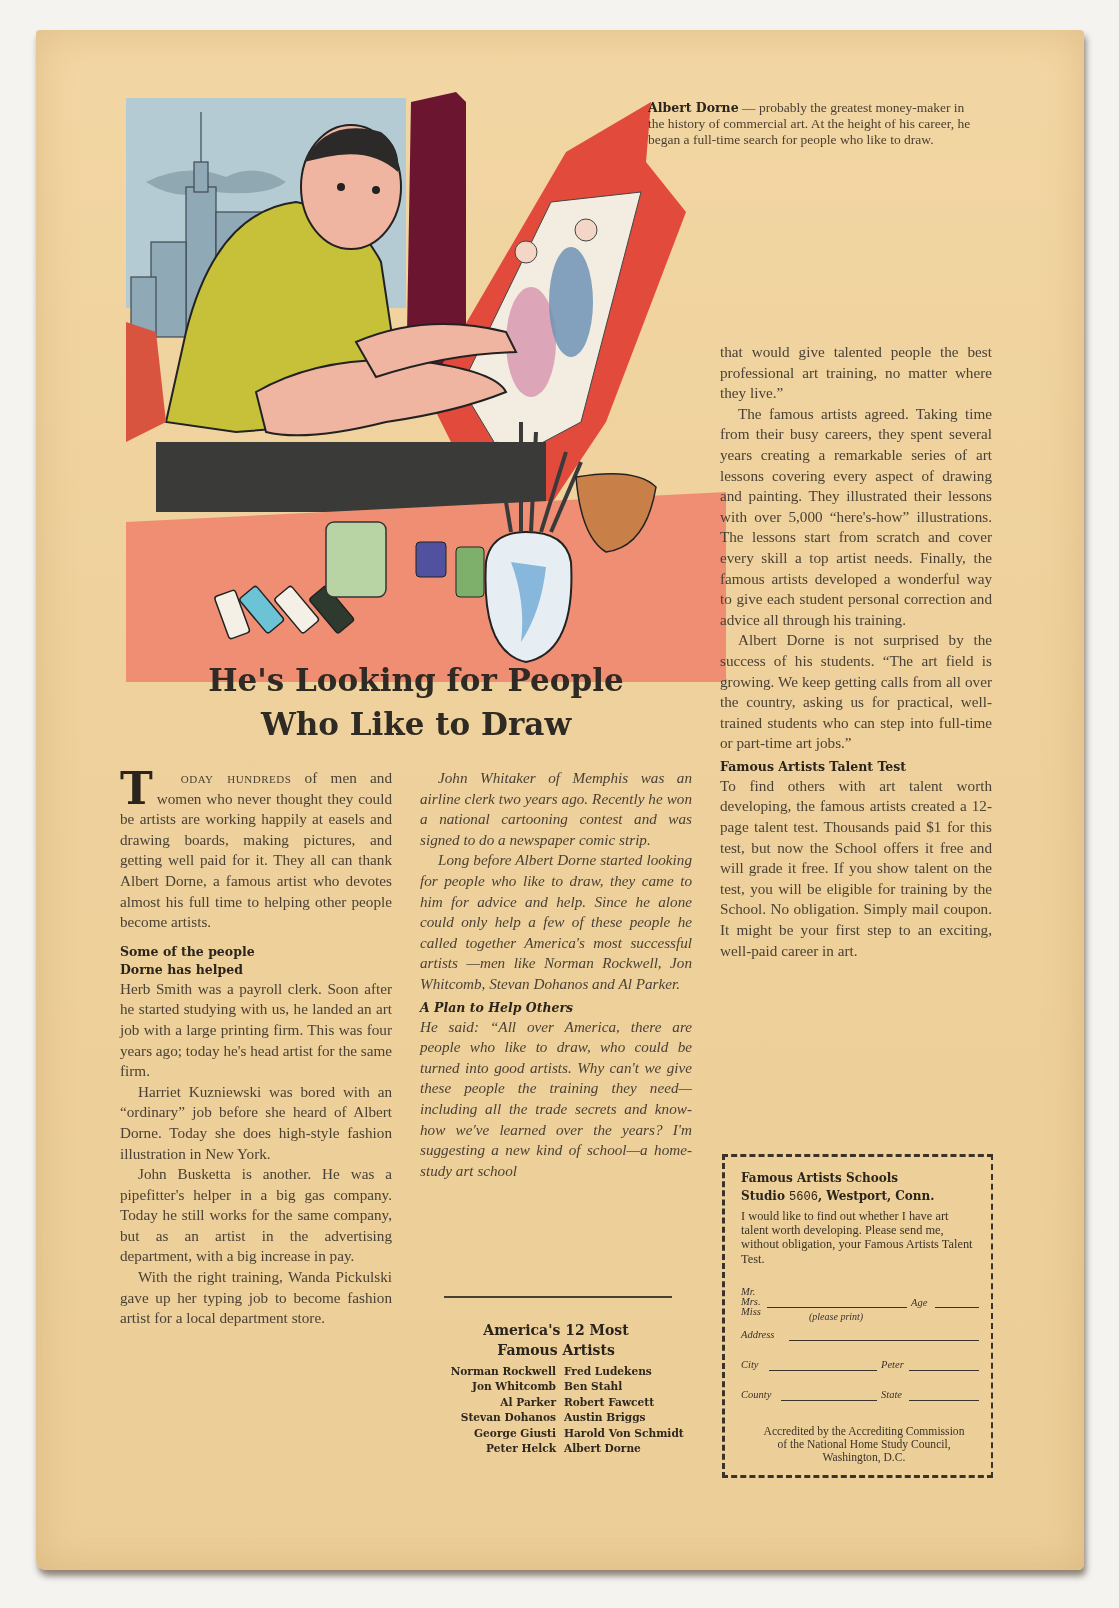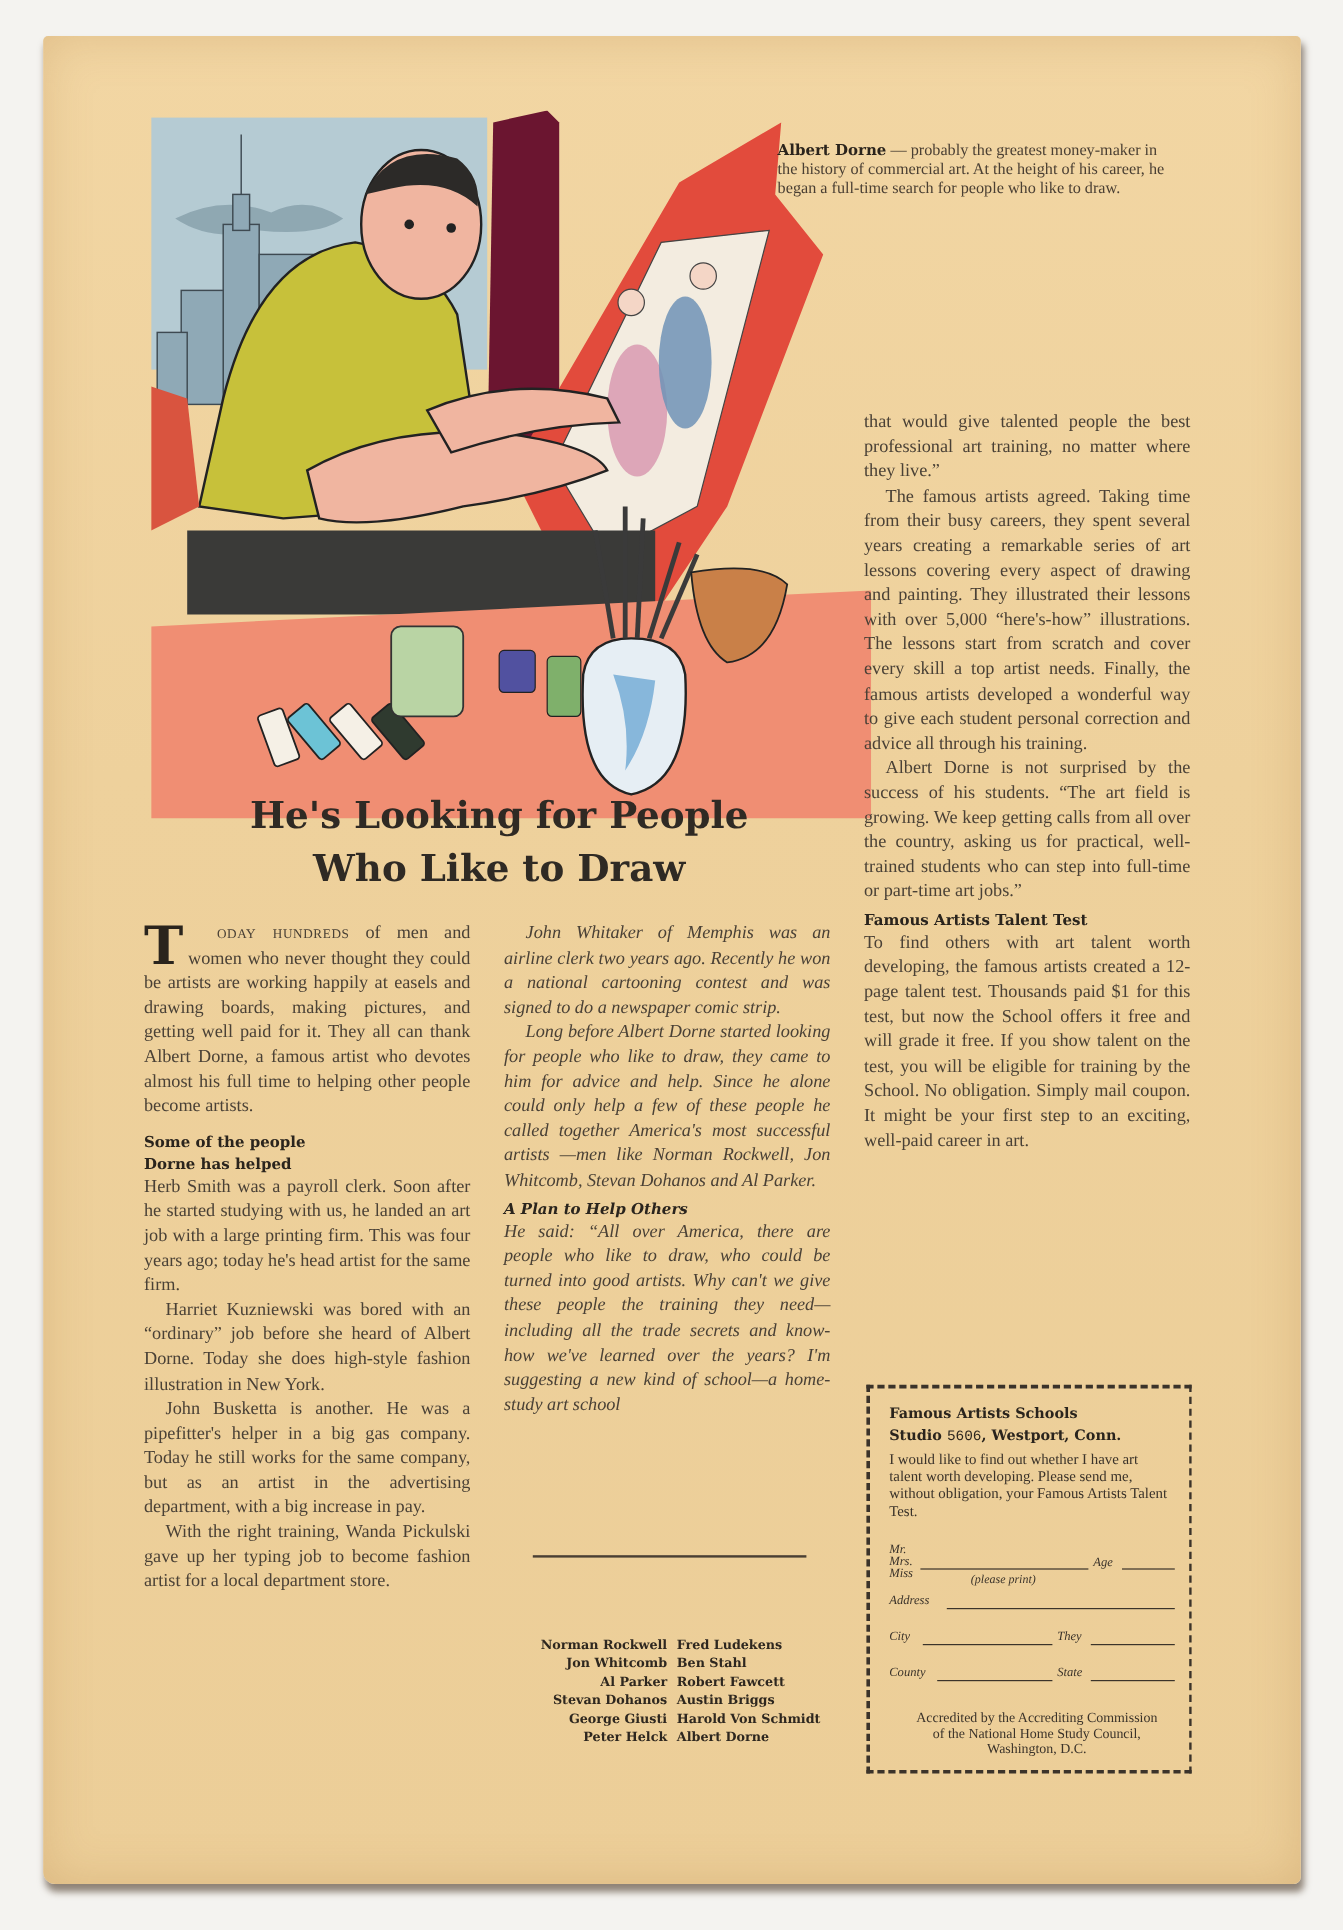--- a/index.html
+++ b/index.html
@@ -8,21 +8,21 @@
     font-family:"Liberation Serif","DejaVu Serif",serif; color:#3b3328;
   }
   .page {
     position:absolute; left:36px; top:30px; width:1048px; height:1540px;
     background:linear-gradient(180deg,#f2d6a3 0%,#eed19c 40%,#ecce98 100%);
     border-radius:4px 4px 6px 10px;
     box-shadow:2px 6px 6px rgba(60,40,20,0.55), inset 0 0 40px rgba(170,120,60,0.25);
   }
   .art { position:absolute; left:90px; top:62px; width:600px; height:590px; }
   .caption {
-    position:absolute; left:612px; top:87px; width:330px;
+    position:absolute; left:612px; top:70px; width:330px;
     font-size:13.5px; line-height:16px; color:#4a3f33;
   }
   .caption b { font-family:"DejaVu Serif",serif; font-size:12.5px; color:#2b241c; }
   .headline {
     position:absolute; left:120px; top:628px; width:520px; text-align:center;
     font-family:"DejaVu Serif",serif; font-weight:bold; font-size:31px; line-height:44px; color:#2f2a24;
   }
   .col { position:absolute; font-size:15.2px; line-height:20.6px; text-align:justify; color:#4a4136; }
   .col p { margin:0; text-indent:18px; }
   .col p.noind { text-indent:0; }
@@ -152,20 +152,24 @@
 
   <div class="col c2">
     <p>John Whitaker of Memphis was an airline clerk two years ago. Recently he won a national cartooning contest and was signed to do a newspaper comic strip.</p>
     <p>Long before Albert Dorne started looking for people who like to draw, they came to him for advice and help. Since he alone could only help a few of these people he called together America's most successful artists —men like Norman Rockwell, Jon Whitcomb, Stevan Dohanos and Al Parker.</p>
     <div class="subhead">A Plan to Help Others</div>
     <p class="noind">He said: “All over America, there are people who like to draw, who could be turned into good artists. Why can't we give these people the training they need—including all the trade secrets and know-how we've learned over the years? I'm suggesting a new kind of school—a home-study art school</p>
   </div>
 
   <div class="rule"></div>
 
+  <div class="famous-title">
+    <div>America's 12 Most</div>
+    <div>Famous Artists</div>
+  </div>
 
   <div class="artists">
     <div class="l">Norman Rockwell</div>
     <div>Fred Ludekens</div>
     <div class="l">Jon Whitcomb</div>
     <div>Ben Stahl</div>
     <div class="l">Al Parker</div>
     <div>Robert Fawcett</div>
     <div class="l">Stevan Dohanos</div>
     <div>Austin Briggs</div>
@@ -198,21 +202,21 @@
     <div class="line" style="left:42px;top:150px;width:140px"></div>
     <div class="field" style="left:186px;top:140px">Age</div>
     <div class="line" style="left:210px;top:150px;width:44px"></div>
     <div class="field" style="left:84px;top:154px;font-size:10px">(please print)</div>
 
     <div class="field" style="top:172px">Address</div>
     <div class="line" style="left:64px;top:183px;width:190px"></div>
 
     <div class="field" style="top:202px">City</div>
     <div class="line" style="left:44px;top:213px;width:108px"></div>
-    <div class="field" style="left:156px;top:202px">They</div>
+    <div class="field" style="left:156px;top:202px">Peter</div>
     <div class="line" style="left:184px;top:213px;width:70px"></div>
 
     <div class="field" style="top:232px">County</div>
     <div class="line" style="left:56px;top:243px;width:96px"></div>
     <div class="field" style="left:156px;top:232px">State</div>
     <div class="line" style="left:184px;top:243px;width:70px"></div>
 
     <div class="accr">Accredited by the Accrediting Commission of the National Home Study Council, Washington, D.C.</div>
   </div>
 </div>

